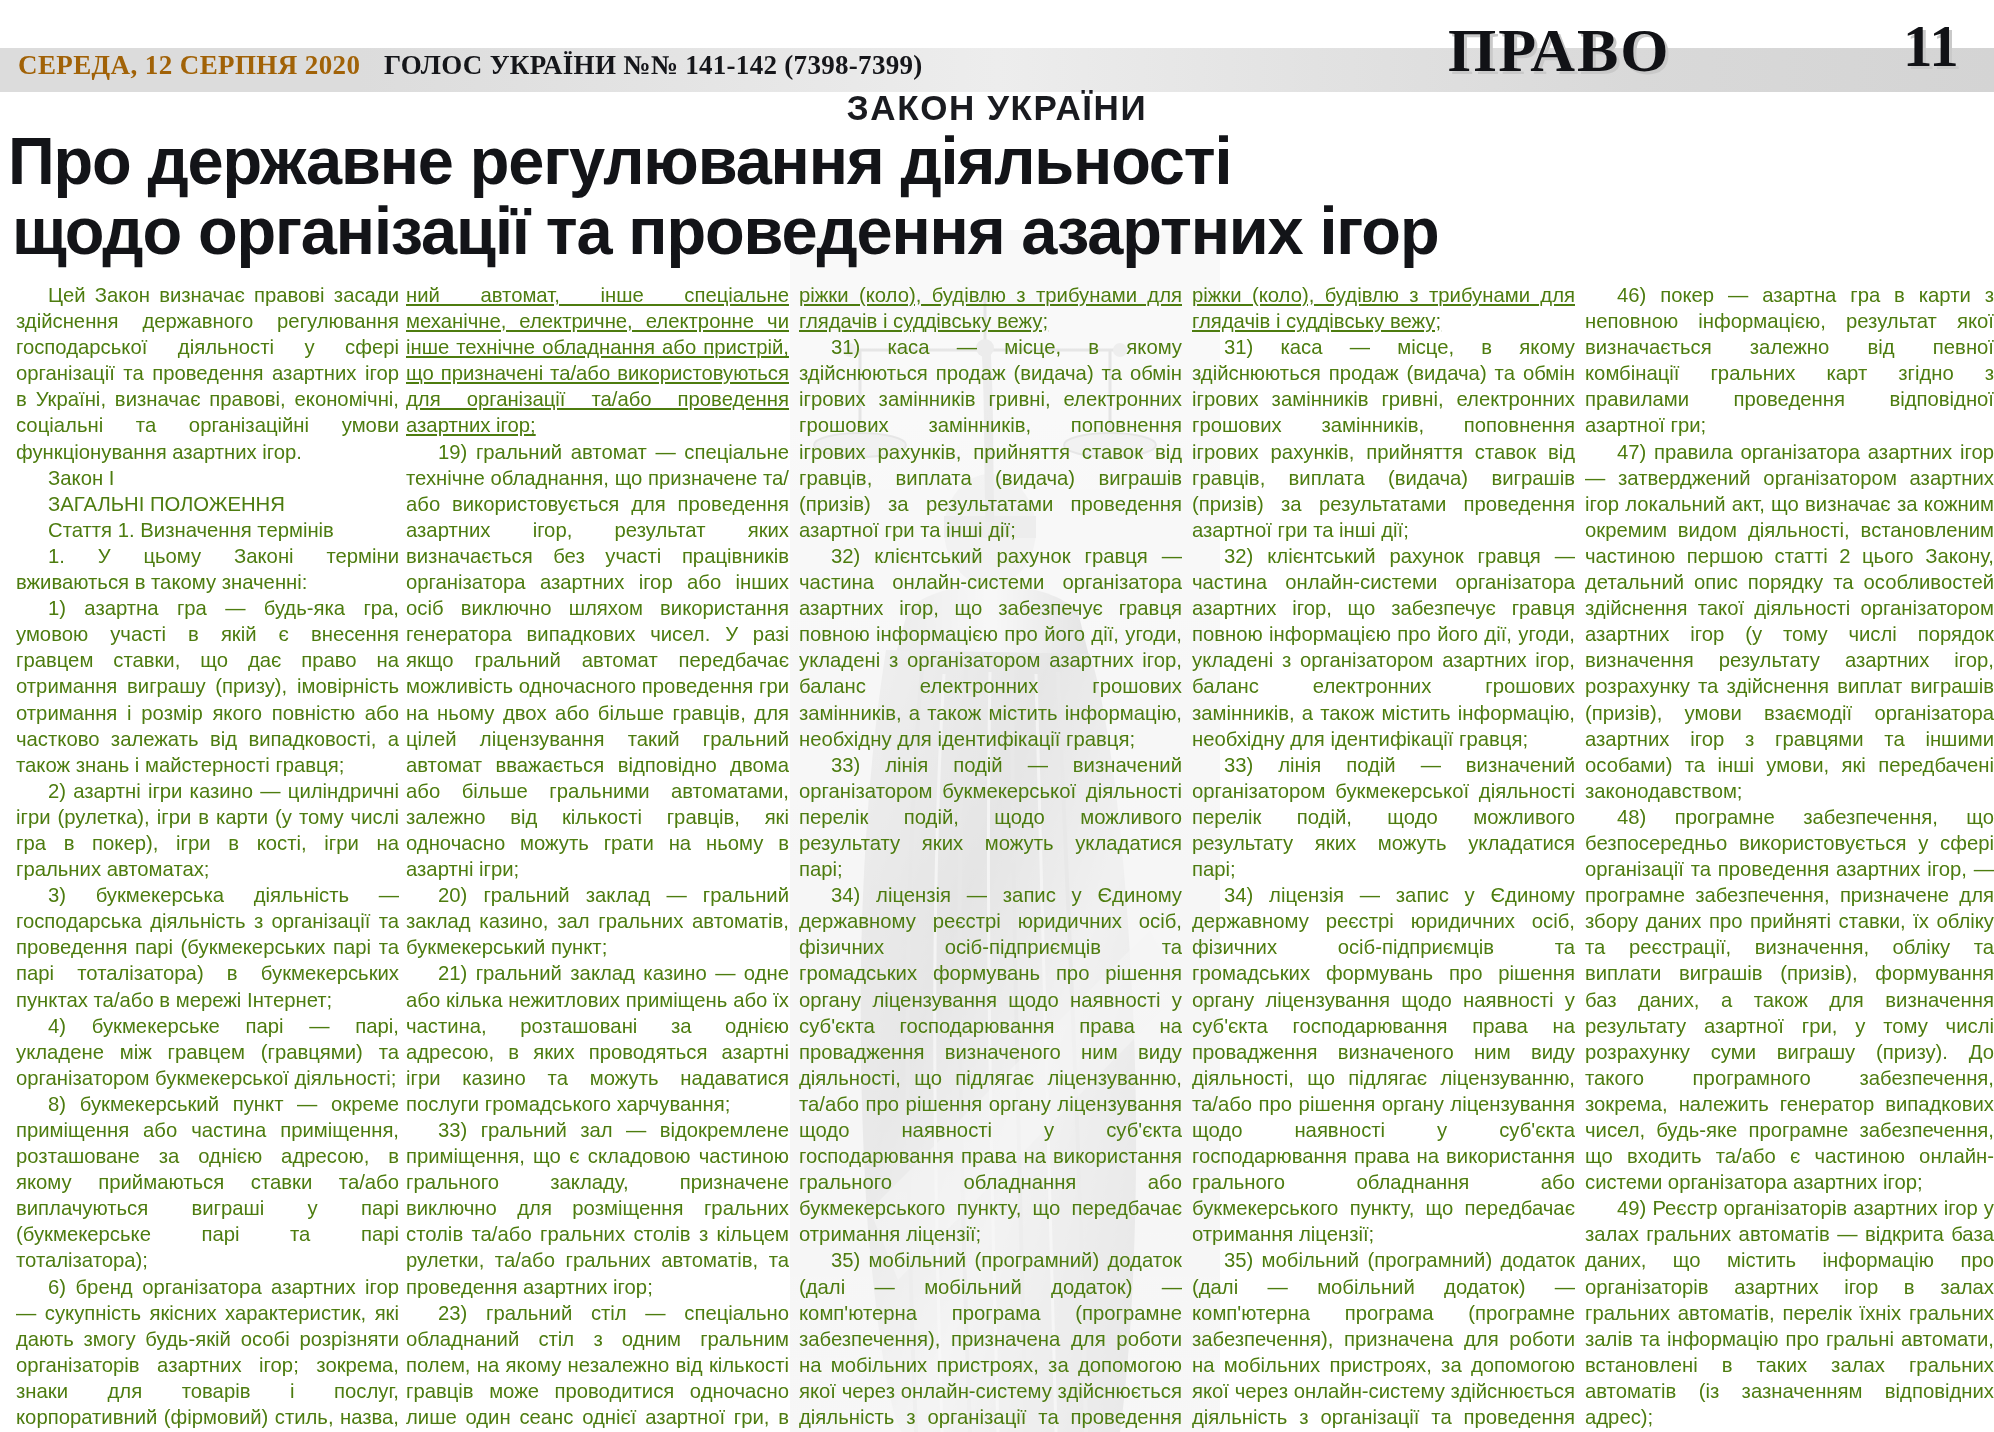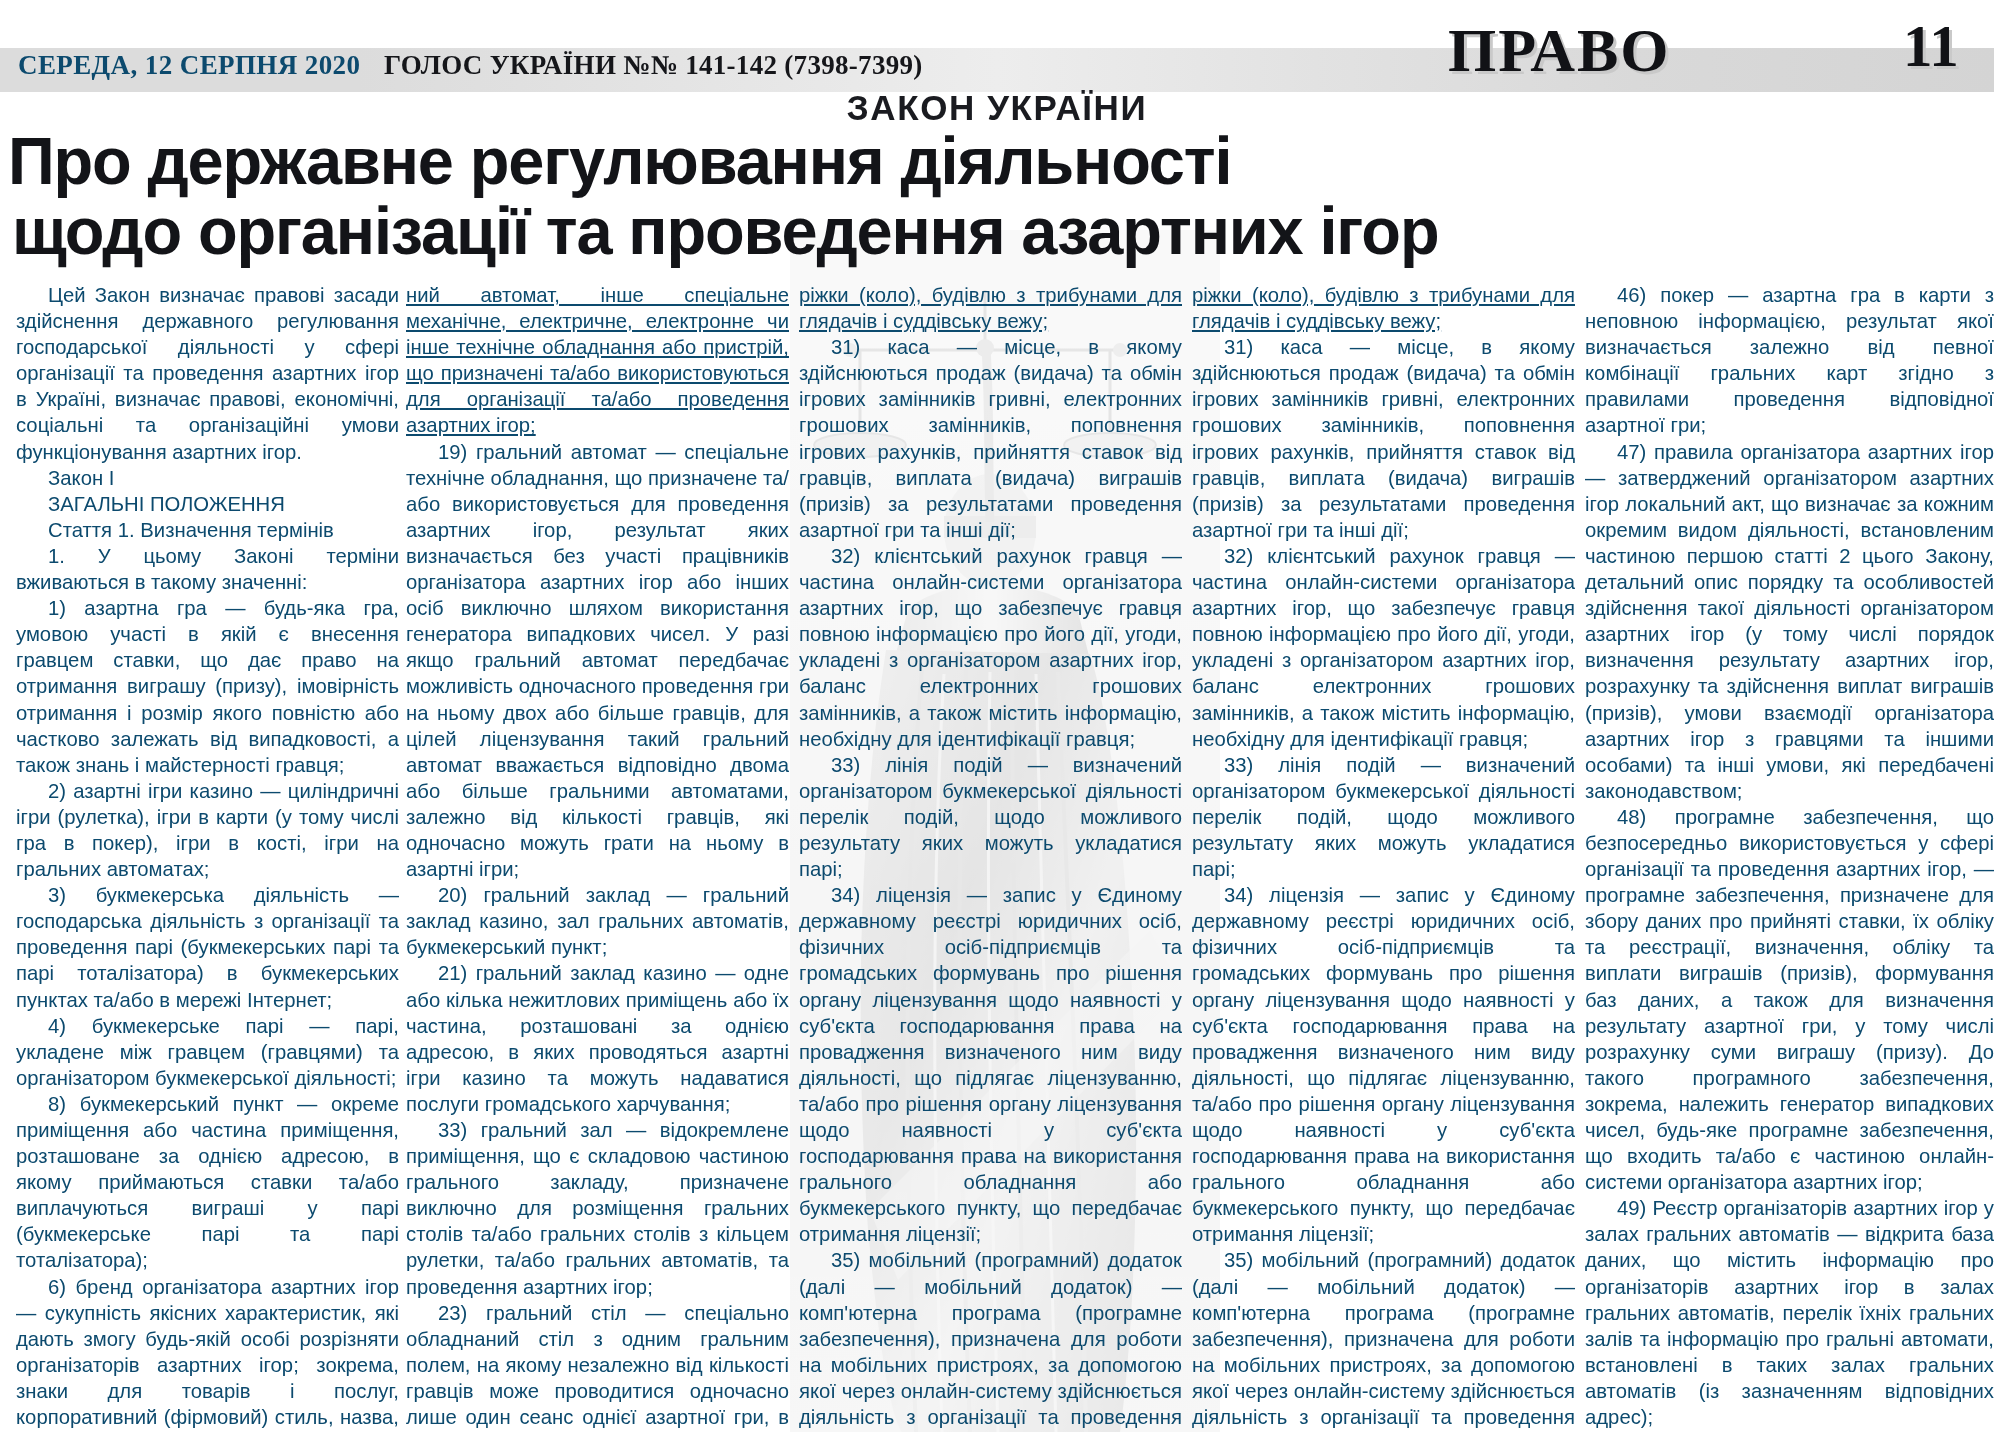--- a/index.html
+++ b/index.html
@@ -33,21 +33,21 @@
   .masthead-band{
     position:absolute; left:0; top:48px;
     width:1994px; height:44px;
     background:linear-gradient(90deg,#dcdcdc 0%,#dcdcdc 18%,#e4e4e4 34%,#ededed 50%,#e2e2e2 66%,#d9d9d9 82%,#d4d4d4 100%);
     z-index:2;
   }
   .md-date{
     position:absolute; left:18px; top:50px;
     font-family:"Liberation Serif", serif;
     font-weight:700; font-size:27px; letter-spacing:.4px;
-    color:#0c4a6e; white-space:nowrap; z-index:5;
+    color:#a16207; white-space:nowrap; z-index:5;
   }
   .md-paper{
     position:absolute; left:384px; top:50px;
     font-family:"Liberation Serif", serif;
     font-weight:700; font-size:27px; letter-spacing:.3px;
     color:#15161a; white-space:nowrap; z-index:5;
   }
   .md-section{
     position:absolute; left:1448px; top:15px;
     font-family:"Liberation Serif", serif;
@@ -90,21 +90,21 @@
     width:1994px; height:1150px;
     z-index:3;
   }
   .col{
     position:absolute; top:0;
     width:383px; height:1150px;
     overflow:hidden;
     font-family:"Liberation Sans", sans-serif;
     font-size:20.3px;
     line-height:26.1px;
-    color:#0c4a6e;
+    color:#4d7c0f;
     text-align:justify;
     text-justify:inter-word;
     hyphens:manual;
   }
   #col1{ left:16px; }
   #col2{ left:406px; }
   #col3{ left:799px; }
   #col4{ left:1192px; }
   #col5{ left:1585px; width:409px; }
 

